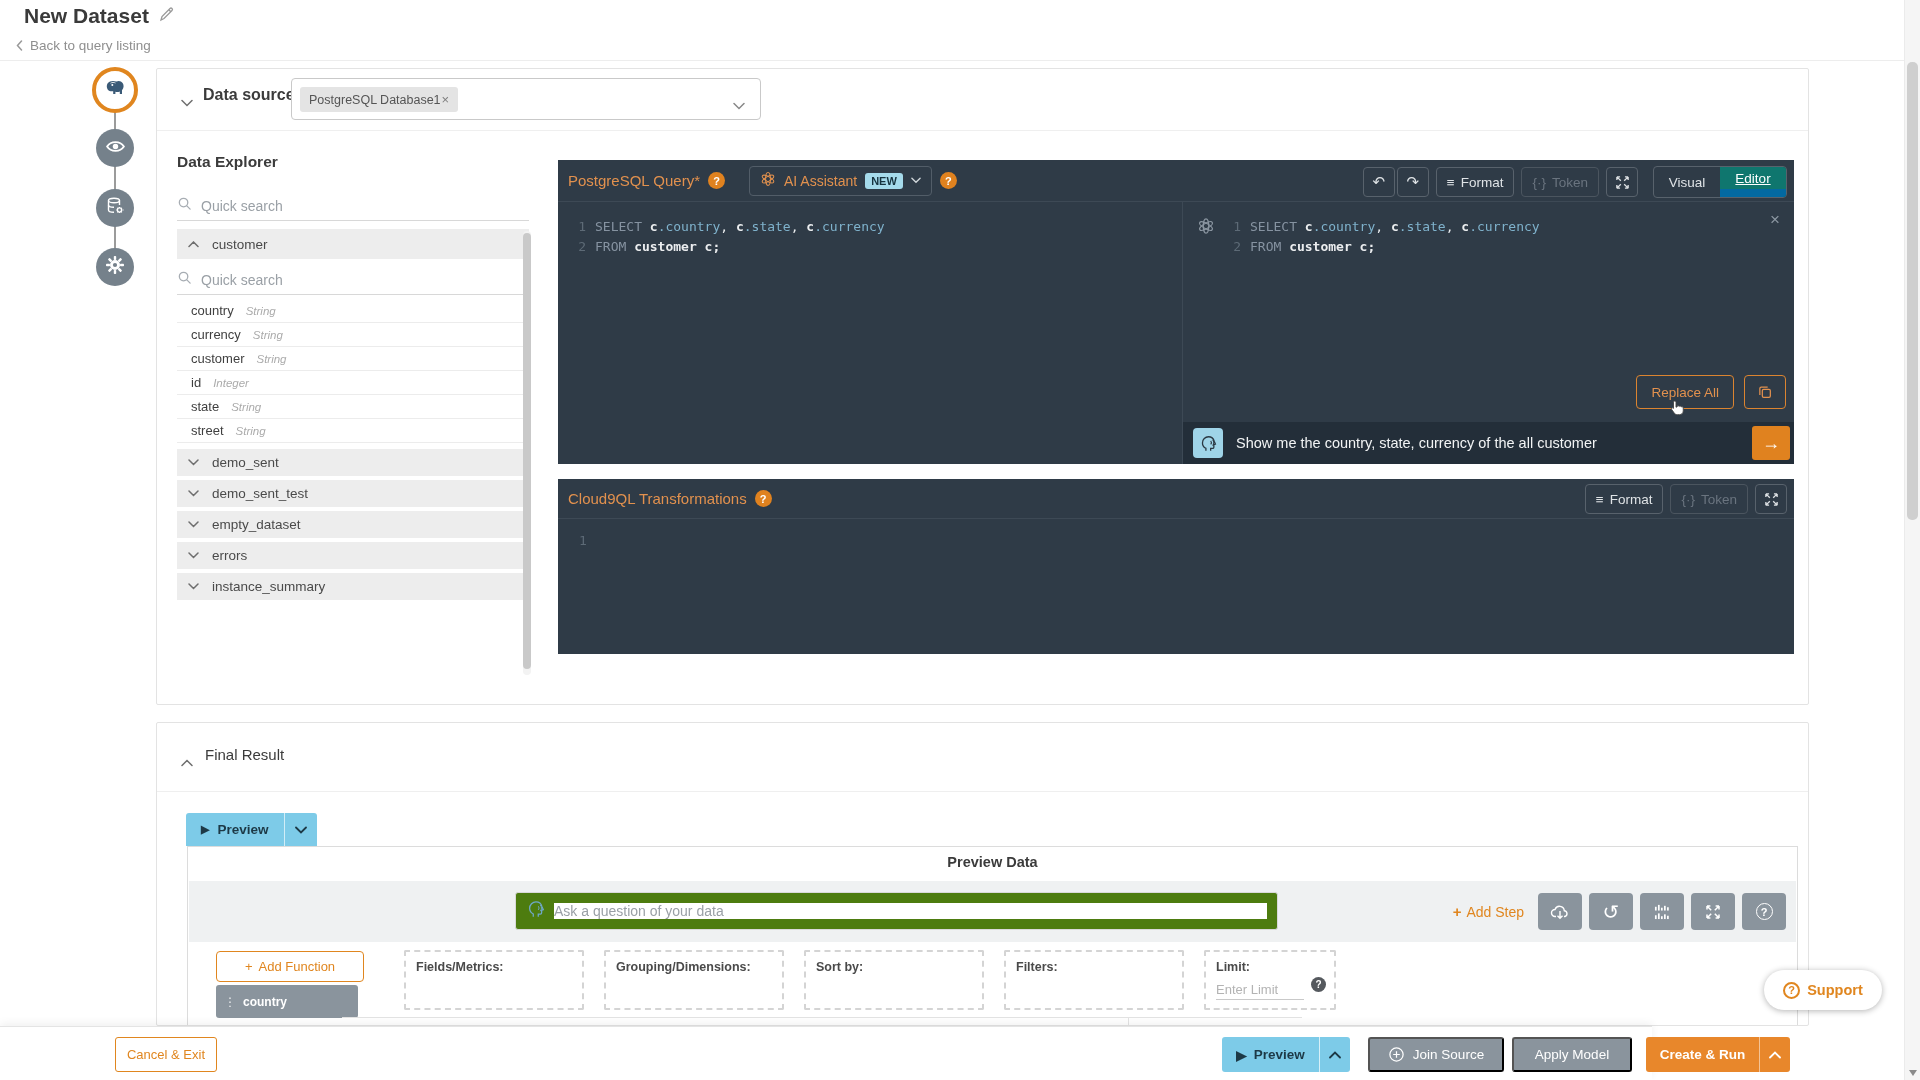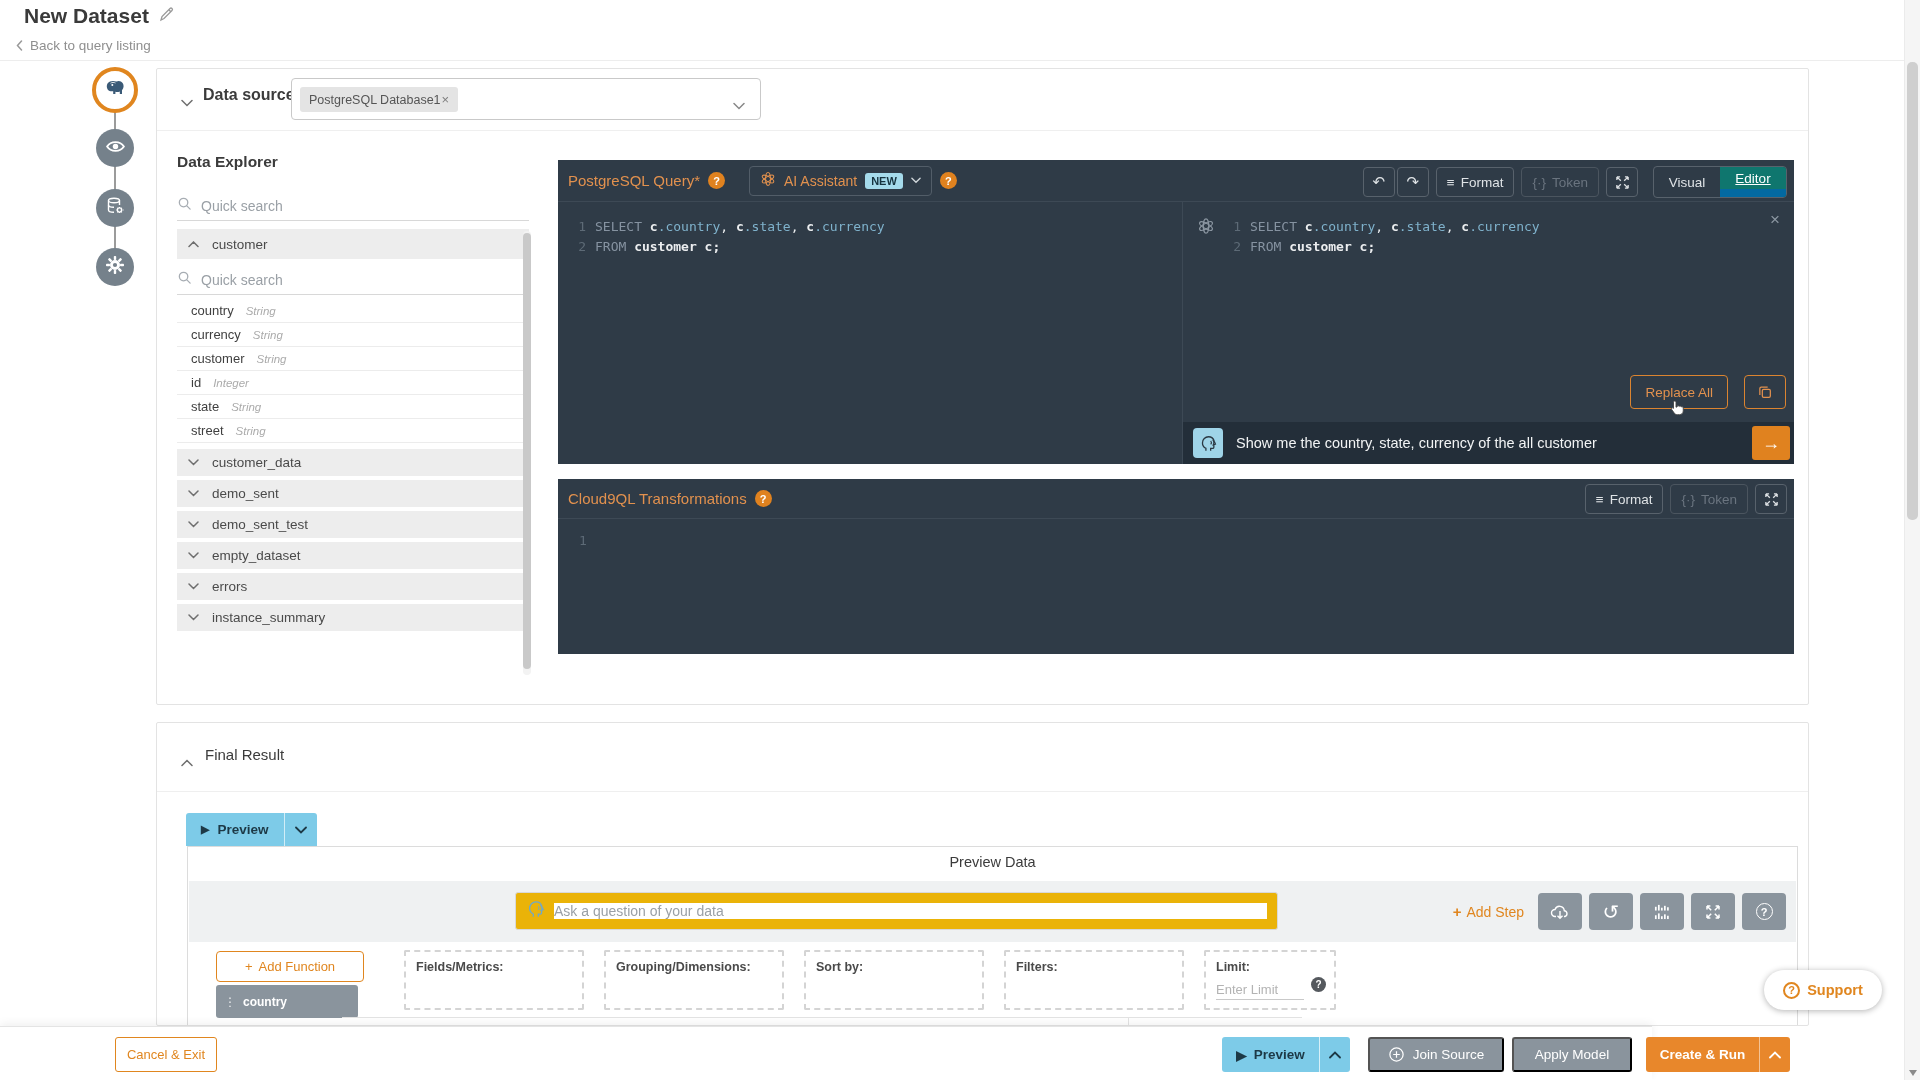--- a/index.html
+++ b/index.html
@@ -80,21 +80,21 @@
   .code-area { position:absolute; left:0; top:42px; width:624px; bottom:0; padding:14px 0 0 16px; cursor:text; }
   .v-split { position:absolute; left:624px; top:42px; width:1px; bottom:0; background:#3D4955; }
   .ai-code { position:absolute; left:625px; top:42px; right:0; height:220px; cursor:text; }
   .ai-swirl { position:absolute; left:14px; top:15px; color:#8C97A2; }
   .ai-close { position:absolute; right:14px; top:8px; color:#8C97A2; font-size:17px; cursor:pointer; }
   .ai-code .code-block { position:absolute; left:46px; top:14px; }
   .code-line { display:flex; gap:9px; height:20px; align-items:center; font-family:"DejaVu Sans Mono", monospace; font-size:13px; white-space:pre; }
   .lnum { width:12px; text-align:right; color:#5D6A76; }
   .tk-kw { color:#8693A1; } .tk-id { color:#EBEDEF; font-weight:bold; } .tk-pr { color:#7FB2CC; } .tk-pu { color:#EBEDEF; }
 
-  .replace-row { position:absolute; right:8px; top:215px; display:flex; gap:16px; }
+  .replace-row { position:absolute; right:8px; top:215px; display:flex; gap:10px; }
   .btn-orange-outline { height:34px; border:1px solid #DB8430; border-radius:4px; background:transparent; color:#E2914E; font-size:13.5px; display:flex; align-items:center; justify-content:center; padding:0 14px; cursor:pointer; font-family:inherit; }
   .copy-btn { width:42px; padding:0; }
   .hand-cursor { position:absolute; right:108px; top:237px; pointer-events:none; }
 
   .prompt-bar { position:absolute; left:625px; right:0; bottom:0; height:42px; background:#232E39; display:flex; align-items:center; gap:13px; padding:0 4px 0 10px; }
   .mic-box { width:30px; height:30px; background:#9FD4E8; border-radius:4px; display:flex; align-items:center; justify-content:center; color:#2A3742; flex:0 0 auto; }
   .prompt-text { color:#F2F4F5; font-size:14.5px; flex:1; }
   .send-btn { width:38px; height:34px; background:#E0821F; border-radius:3px; color:#fff; font-size:18px; display:flex; align-items:center; justify-content:center; cursor:pointer; }
 
   .c9-line1 { position:absolute; left:21px; top:54px; font-family:"DejaVu Sans Mono", monospace; font-size:13px; color:#5D6A76; }
@@ -103,23 +103,23 @@
   .fr-chevron { position:absolute; left:24px; top:30px; color:#6f6f6f; }
   .fr-title { position:absolute; left:48px; top:23px; font-size:15px; font-weight:normal; color:#3b3b3b; }
   .fr-sep { position:absolute; left:0; top:68px; width:100%; height:1px; background:#efefef; }
   .preview-tab { position:absolute; left:29px; top:90px; height:33px; background:#7DCBE8; border-radius:3px 3px 0 0; display:flex; align-items:stretch; }
   .pt-main { display:flex; align-items:center; gap:8px; padding:0 15px; color:#1D3946; font-size:13.5px; font-weight:600; cursor:pointer; }
   .pt-play { font-size:11px; }
   .pt-div { width:1px; background:rgba(255,255,255,.65); }
   .pt-chev { width:32px; display:flex; align-items:center; justify-content:center; color:#1D3946; cursor:pointer; }
 
   .preview-box { position:absolute; left:30px; top:123px; width:1611px; height:181px; border:1px solid #dcdcdc; background:#fff; }
-  .pd-title { position:absolute; left:0; right:0; top:7px; text-align:center; font-size:14.5px; font-weight:normal; color:#3b3b3b; }
+  .pd-title { position:absolute; left:0; right:0; top:7px; text-align:center; font-size:14.5px; font-weight:bold; color:#3b3b3b; }
   .pd-strip { position:absolute; left:1px; right:1px; top:34px; height:61px; background:#EFF1F2; }
-  .ask-input { position:absolute; left:326px; top:11px; width:763px; height:38px; background:#eab308; border:1px solid #d9d9d9; border-radius:3px; display:flex; align-items:center; gap:8px; padding:0 10px; color:#6FA8C9; }
+  .ask-input { position:absolute; left:326px; top:11px; width:763px; height:38px; background:#4d7c0f; border:1px solid #d9d9d9; border-radius:3px; display:flex; align-items:center; gap:8px; padding:0 10px; color:#6FA8C9; }
   .ask-input input { border:0; outline:0; flex:1; font-size:14px; font-family:inherit; color:#555; }
   .ask-input input::placeholder { color:#9aa0a6; }
   .strip-right { position:absolute; right:10px; top:12px; display:flex; align-items:center; gap:7px; }
   .add-step { display:flex; align-items:center; gap:5px; color:#E0861F; font-size:14px; margin-right:7px; cursor:pointer; }
   .add-step .plus { font-weight:bold; font-size:15px; }
   .gbtn { width:44px; height:37px; background:#8A949D; border-radius:4px; border:0; display:flex; align-items:center; justify-content:center; color:#fff; cursor:pointer; }
   .help-round { width:17px; height:17px; border:1.5px solid #fff; border-radius:50%; font-size:11px; font-weight:bold; display:flex; align-items:center; justify-content:center; }
   .reset-glyph { font-size:20px; line-height:1; }
 
   .add-func { position:absolute; left:28px; top:104px; width:148px; height:31px; background:#fff; border:1px solid #E0861F; border-radius:4px; color:#E0861F; font-size:13px; display:flex; align-items:center; justify-content:center; gap:6px; cursor:pointer; }
@@ -303,28 +303,20 @@
           <span class="fname">state</span>
           <span class="ftype">String</span>
         </div>
       <div class="dx-field">
           <span class="fname">street</span>
           <span class="ftype">String</span>
         </div>
     </div>
 
     <div class="dx-tables">
-      <div class="dx-trow">
-          <span class="chev">
-            <svg width="11" height="7" viewBox="0 0 11 7">
-              <path d="M1 1 L5.5 5.5 L10 1" fill="none" stroke="#6f6f6f" stroke-width="1.5" stroke-linecap="round"></path>
-            </svg>
-          </span>
-          <span>customer_data</span>
-        </div>
       <div class="dx-trow">
           <span class="chev">
             <svg width="11" height="7" viewBox="0 0 11 7">
               <path d="M1 1 L5.5 5.5 L10 1" fill="none" stroke="#6f6f6f" stroke-width="1.5" stroke-linecap="round"></path>
             </svg>
           </span>
           <span>demo_sent</span>
         </div>
       <div class="dx-trow">
           <span class="chev">

